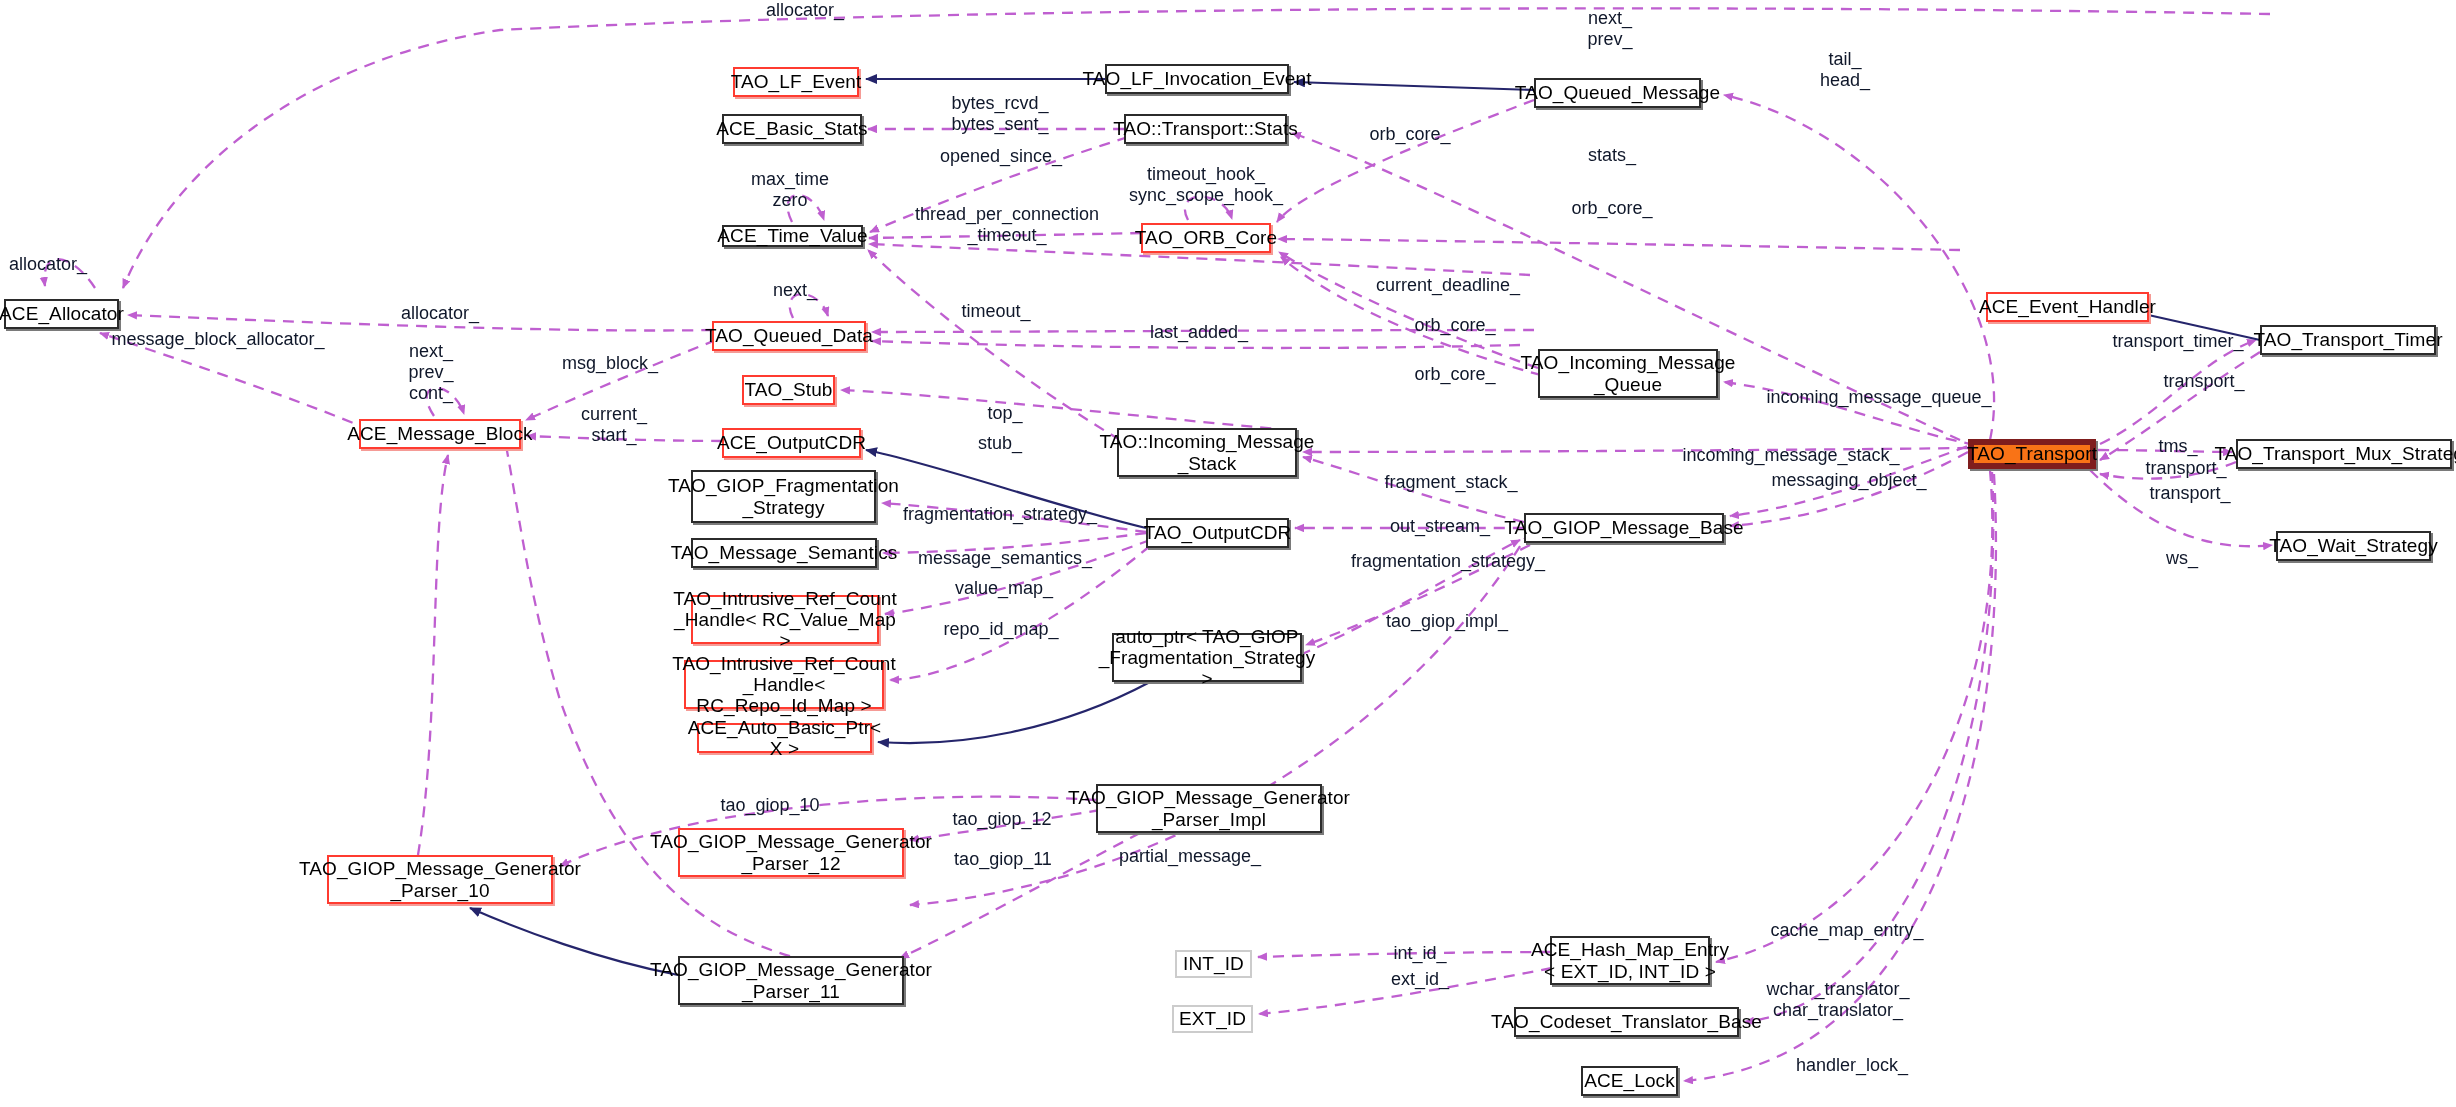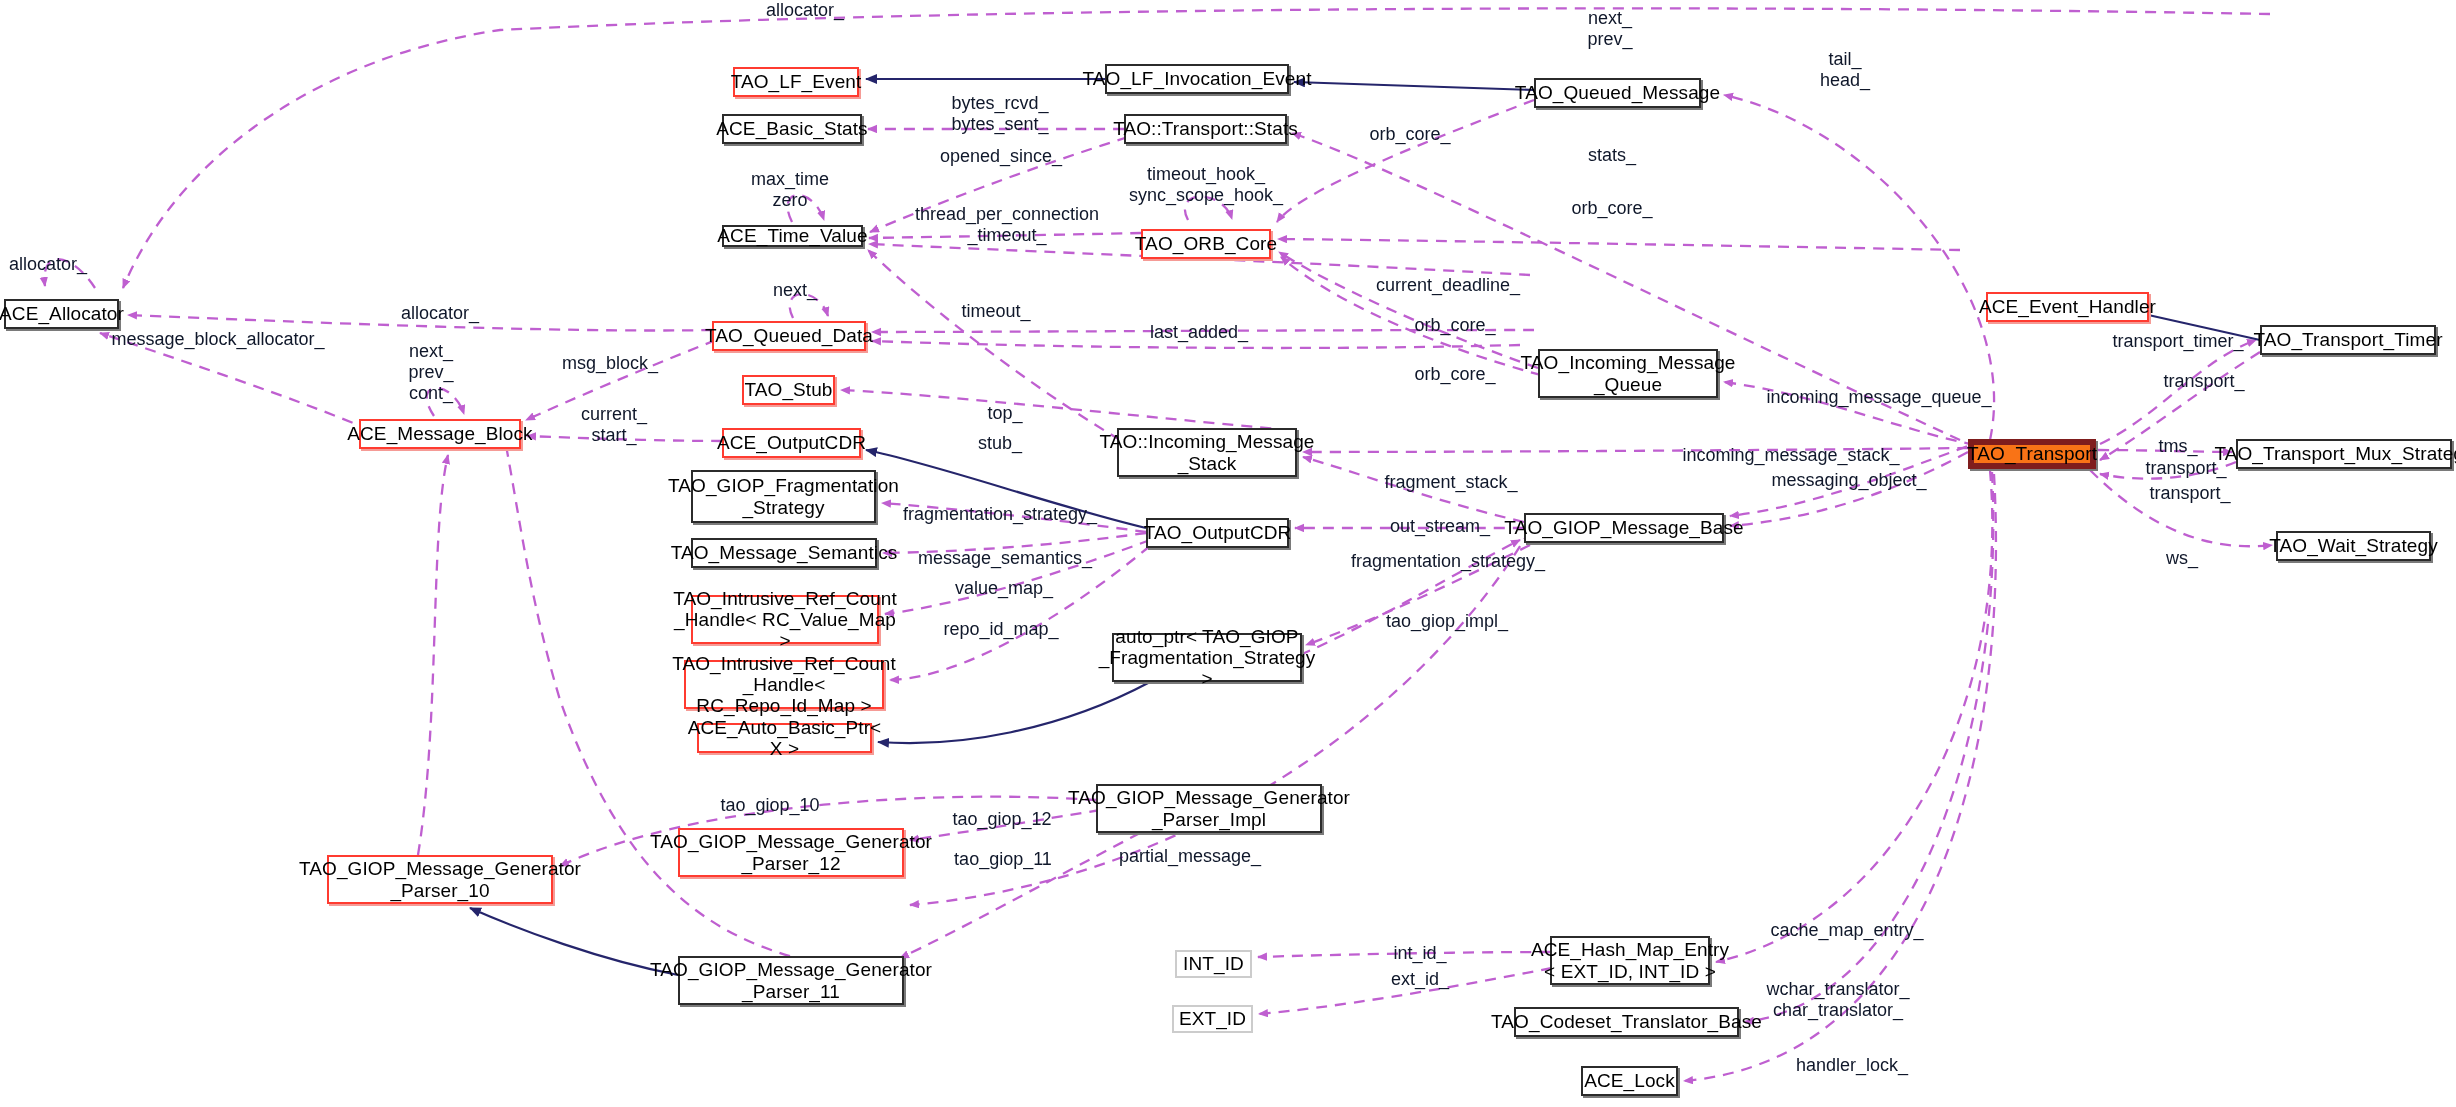--- a/index.html
+++ b/index.html
@@ -159,21 +159,21 @@
       <div class="node black" style="left: 691px; top: 470px; width: 185px; height: 53px;">TAO_GIOP_Fragmentation
 _Strategy</div>
       <div class="node black" style="left: 691px; top: 538px; width: 186px; height: 30px;">TAO_Message_Semantics</div>
       <div class="node red" style="left: 691px; top: 595px; width: 188px; height: 49px;">TAO_Intrusive_Ref_Count
 _Handle&lt; RC_Value_Map &gt;</div>
       <div class="node red" style="left: 684px; top: 660px; width: 200px; height: 49px;">TAO_Intrusive_Ref_Count
 _Handle&lt; RC_Repo_Id_Map &gt;</div>
       <div class="node red" style="left: 697px; top: 723px; width: 175px; height: 30px;">ACE_Auto_Basic_Ptr&lt; X &gt;</div>
       <div class="node black" style="left: 1105px; top: 64px; width: 184px; height: 30px;">TAO_LF_Invocation_Event</div>
       <div class="node black" style="left: 1124px; top: 114px; width: 163px; height: 30px;">TAO::Transport::Stats</div>
-      <div class="node red" style="left: 1141px; top: 229px; width: 130px; height: 30px;">TAO_ORB_Core</div>
+      <div class="node red" style="left: 1141px; top: 223px; width: 130px; height: 30px;">TAO_ORB_Core</div>
       <div class="node black" style="left: 1117px; top: 428px; width: 180px; height: 49px;">TAO::Incoming_Message
 _Stack</div>
       <div class="node black" style="left: 1146px; top: 518px; width: 143px; height: 30px;">TAO_OutputCDR</div>
       <div class="node black" style="left: 1112px; top: 633px; width: 190px; height: 49px;">auto_ptr&lt; TAO_GIOP
 _Fragmentation_Strategy &gt;</div>
       <div class="node black" style="left: 1096px; top: 784px; width: 226px; height: 49px;">TAO_GIOP_Message_Generator
 _Parser_Impl</div>
       <div class="node black" style="left: 1534px; top: 78px; width: 167px; height: 30px;">TAO_Queued_Message</div>
       <div class="node black" style="left: 1538px; top: 349px; width: 180px; height: 49px;">TAO_Incoming_Message
 _Queue</div>

